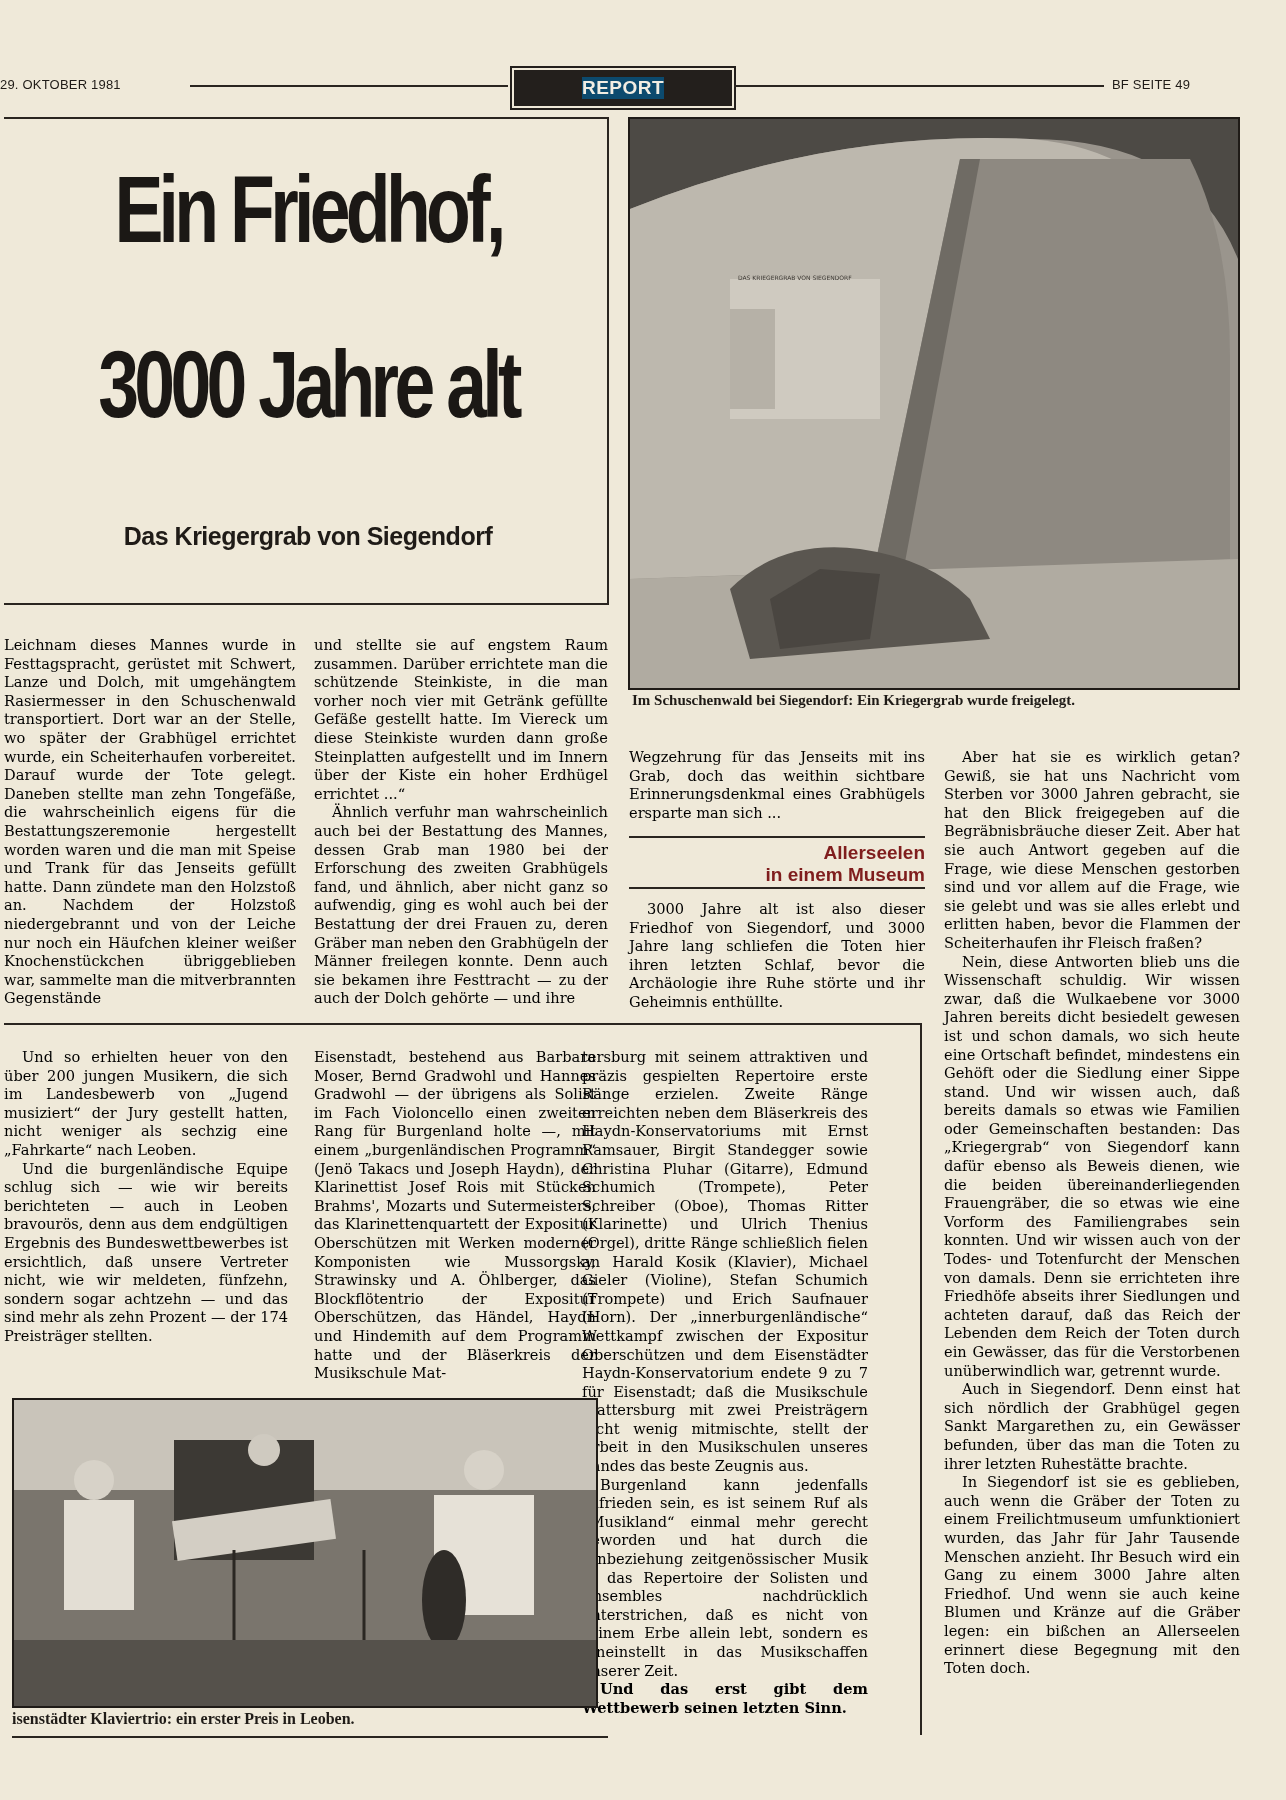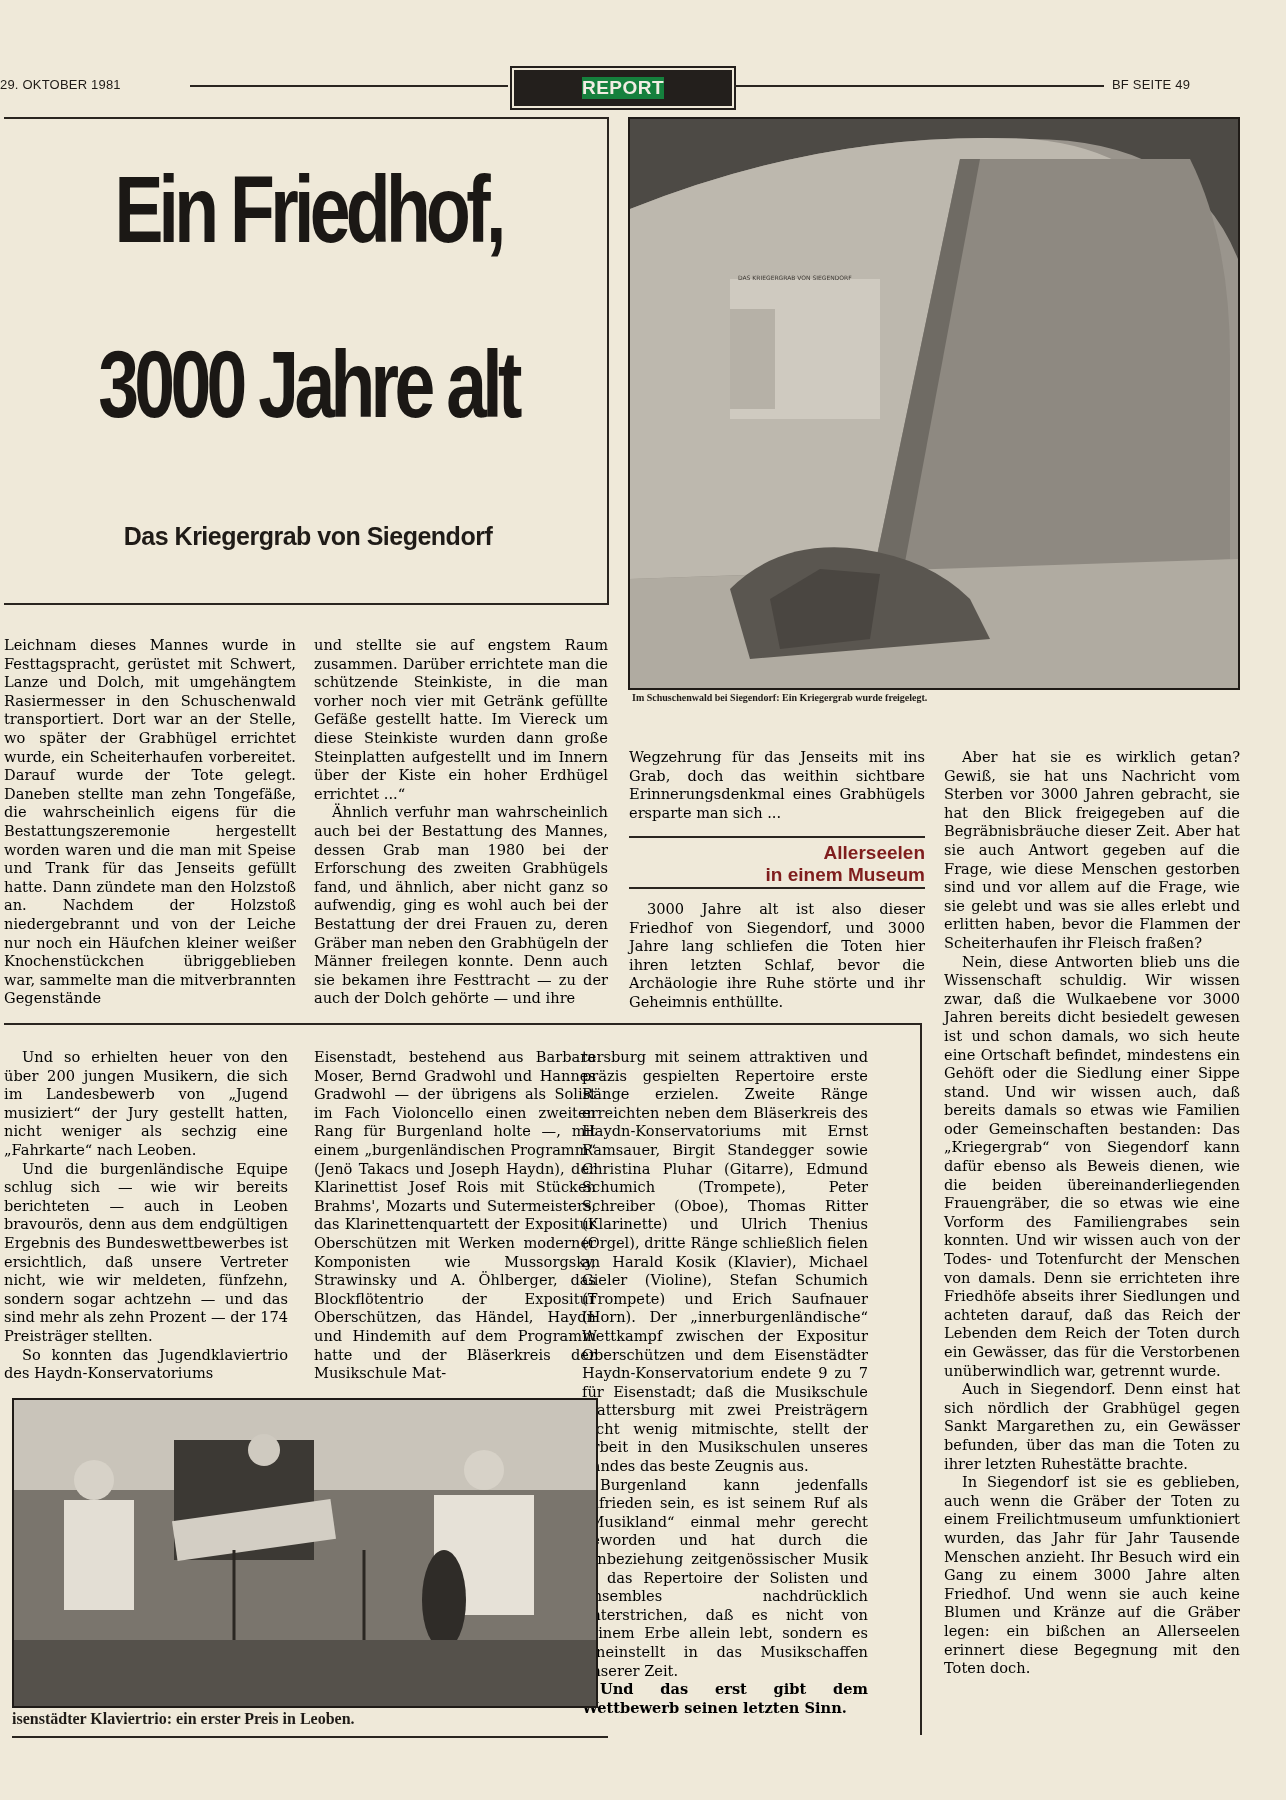--- a/index.html
+++ b/index.html
@@ -12,39 +12,39 @@
   .abs { position: absolute; }
   
   .hdr-text { font-family: "Liberation Sans", sans-serif; font-size: 13px; letter-spacing: 0.2px; color: #1f1b17; top: 74px; line-height: 22px; }
   .hdr-rule { height: 2px; background: #2a2520; top: 85px; }
   .report-box {
     left: 514px; top: 70px; width: 214px; height: 32px;
     background: #231f1c; border: 2px solid #231f1c; outline: 2px solid #231f1c; outline-offset: 2px;
     color: #f1ede3; font-family: "Liberation Sans", sans-serif; font-weight: bold; font-size: 19px;
     display: flex; align-items: center; justify-content: center; letter-spacing: 0.5px;
   }
-  .report-box span { background: #15803d; }
+  .report-box span { background: #0c4a6e; }
   
   .headline-box { left: 4px; top: 117px; width: 603px; height: 484px; border: 2px solid #2a2520; border-left: none; }
   .headline {
     left: 8px; width: 600px; text-align: center;
     font-family: "Liberation Sans", sans-serif; font-weight: bold; color: #1b1815;
     font-size: 94px; letter-spacing: -6px; transform: scaleX(0.78); transform-origin: center;
     line-height: 100px;
   }
   .subhead { left: 8px; top: 522px; width: 600px; text-align: center; font-family: "Liberation Sans", sans-serif; font-weight: bold; font-size: 25px; color: #1f1b17; letter-spacing: -0.5px; }
   
   .photo {
     border: 2px solid #1f1b17; overflow: hidden;
     background:
       repeating-linear-gradient(45deg, rgba(0,0,0,0.07) 0 2px, rgba(255,255,255,0.05) 2px 4px);
   }
   .photo1 { left: 628px; top: 117px; width: 608px; height: 569px; background-color: #8c8780; }
   .photo2 { left: 12px; top: 1398px; width: 582px; height: 306px; background-color: #6c675f; }
-  .caption { font-weight: bold; font-size: 10px; color: #1f1b17; white-space: nowrap; font-family: "Liberation Serif", serif; }
+  .caption { font-weight: bold; font-size: 15px; color: #1f1b17; white-space: nowrap; font-family: "Liberation Serif", serif; }
   
   .col { font-size: 14.6px; line-height: 18.6px; text-align: justify; color: #000000; }
   .col p { margin: 0; text-indent: 0; }
   .col p.ind { text-indent: 18px; }
   .col p.first { text-indent: 0; }
   .side-head { font-family: "Liberation Sans", sans-serif; font-weight: bold; font-size: 19px; text-align: right; line-height: 22px; color: #7f1d1d; }
   .rule { background: #2a2520; height: 2px; }
   .music-box { left: 4px; top: 1023px; width: 916px; height: 710px; border: 2px solid #2a2520; border-left: none; border-bottom: none; }
 </style>
 </head>
@@ -103,21 +103,20 @@
   <p class="ind">Aber hat sie es wirklich getan? Gewiß, sie hat uns Nachricht vom Sterben vor 3000 Jahren gebracht, sie hat den Blick freigegeben auf die Begräbnisbräuche dieser Zeit. Aber hat sie auch Antwort gegeben auf die Frage, wie diese Menschen gestorben sind und vor allem auf die Frage, wie sie gelebt und was sie alles erlebt und erlitten haben, bevor die Flammen der Scheiterhaufen ihr Fleisch fraßen?</p>
   <p class="ind">Nein, diese Antworten blieb uns die Wissenschaft schuldig. Wir wissen zwar, daß die Wulkaebene vor 3000 Jahren bereits dicht besiedelt gewesen ist und schon damals, wo sich heute eine Ortschaft befindet, mindestens ein Gehöft oder die Siedlung einer Sippe stand. Und wir wissen auch, daß bereits damals so etwas wie Familien oder Gemeinschaften bestanden: Das „Kriegergrab“ von Siegendorf kann dafür ebenso als Beweis dienen, wie die beiden übereinanderliegenden Frauengräber, die so etwas wie eine Vorform des Familiengrabes sein konnten. Und wir wissen auch von der Todes- und Totenfurcht der Menschen von damals. Denn sie errichteten ihre Friedhöfe abseits ihrer Siedlungen und achteten darauf, daß das Reich der Lebenden dem Reich der Toten durch ein Gewässer, das für die Verstorbenen unüberwindlich war, getrennt wurde.</p>
   <p class="ind">Auch in Siegendorf. Denn einst hat sich nördlich der Grabhügel gegen Sankt Margarethen zu, ein Gewässer befunden, über das man die Toten zu ihrer letzten Ruhestätte brachte.</p>
   <p class="ind">In Siegendorf ist sie es geblieben, auch wenn die Gräber der Toten zu einem Freilichtmuseum umfunktioniert wurden, das Jahr für Jahr Tausende Menschen anzieht. Ihr Besuch wird ein Gang zu einem 3000 Jahre alten Friedhof. Und wenn sie auch keine Blumen und Kränze auf die Gräber legen: ein bißchen an Allerseelen erinnert diese Begegnung mit den Toten doch.</p>
 </div>
 
 <div class="abs music-box"></div>
 <div class="abs col" style="left:4px; top:1048px; width:284px;">
   <p class="ind">Und so erhielten heuer von den über 200 jungen Musikern, die sich im Landesbewerb von „Jugend musiziert“ der Jury gestellt hatten, nicht weniger als sechzig eine „Fahrkarte“ nach Leoben.</p>
   <p class="ind">Und die burgenländische Equipe schlug sich — wie wir bereits berichteten — auch in Leoben bravourös, denn aus dem endgültigen Ergebnis des Bundeswettbewerbes ist ersichtlich, daß unsere Vertreter nicht, wie wir meldeten, fünfzehn, sondern sogar achtzehn — und das sind mehr als zehn Prozent — der 174 Preisträger stellten.</p>
-  <p class="ind">So konnten das Jugendklaviertrio des Haydn-Konservatoriums</p>
 </div>
 <div class="abs col" style="left:314px; top:1048px; width:282px;">
   <p class="first">Eisenstadt, bestehend aus Barbara Moser, Bernd Gradwohl und Hannes Gradwohl — der übrigens als Solist im Fach Violoncello einen zweiten Rang für Burgenland holte —, mit einem „burgenländischen Programm“ (Jenö Takacs und Joseph Haydn), der Klarinettist Josef Rois mit Stücken Brahms', Mozarts und Sutermeisters, das Klarinettenquartett der Expositur Oberschützen mit Werken moderner Komponisten wie Mussorgsky, Strawinsky und A. Öhlberger, das Blockflötentrio der Expositur Oberschützen, das Händel, Haydn und Hindemith auf dem Programm hatte und der Bläserkreis der Musikschule Mat-</p>
 </div>
 <div class="abs col" style="left:582px; top:1048px; width:286px;">
   <p class="first">tersburg mit seinem attraktiven und präzis gespielten Repertoire erste Ränge erzielen. Zweite Ränge erreichten neben dem Bläserkreis des Haydn-Konservatoriums mit Ernst Ramsauer, Birgit Standegger sowie Christina Pluhar (Gitarre), Edmund Schumich (Trompete), Peter Schreiber (Oboe), Thomas Ritter (Klarinette) und Ulrich Thenius (Orgel), dritte Ränge schließlich fielen an Harald Kosik (Klavier), Michael Gieler (Violine), Stefan Schumich (Trompete) und Erich Saufnauer (Horn). Der „innerburgenländische“ Wettkampf zwischen der Expositur Oberschützen und dem Eisenstädter Haydn-Konservatorium endete 9 zu 7 für Eisenstadt; daß die Musikschule Mattersburg mit zwei Preisträgern nicht wenig mitmischte, stellt der Arbeit in den Musikschulen unseres Landes das beste Zeugnis aus.</p>
   <p class="ind">Burgenland kann jedenfalls zufrieden sein, es ist seinem Ruf als „Musikland“ einmal mehr gerecht geworden und hat durch die Einbeziehung zeitgenössischer Musik in das Repertoire der Solisten und Ensembles nachdrücklich unterstrichen, daß es nicht von seinem Erbe allein lebt, sondern es hineinstellt in das Musikschaffen unserer Zeit.</p>
   <p class="ind" style="font-weight:bold;">Und das erst gibt dem Wettbewerb seinen letzten Sinn.</p>
 </div>
 

